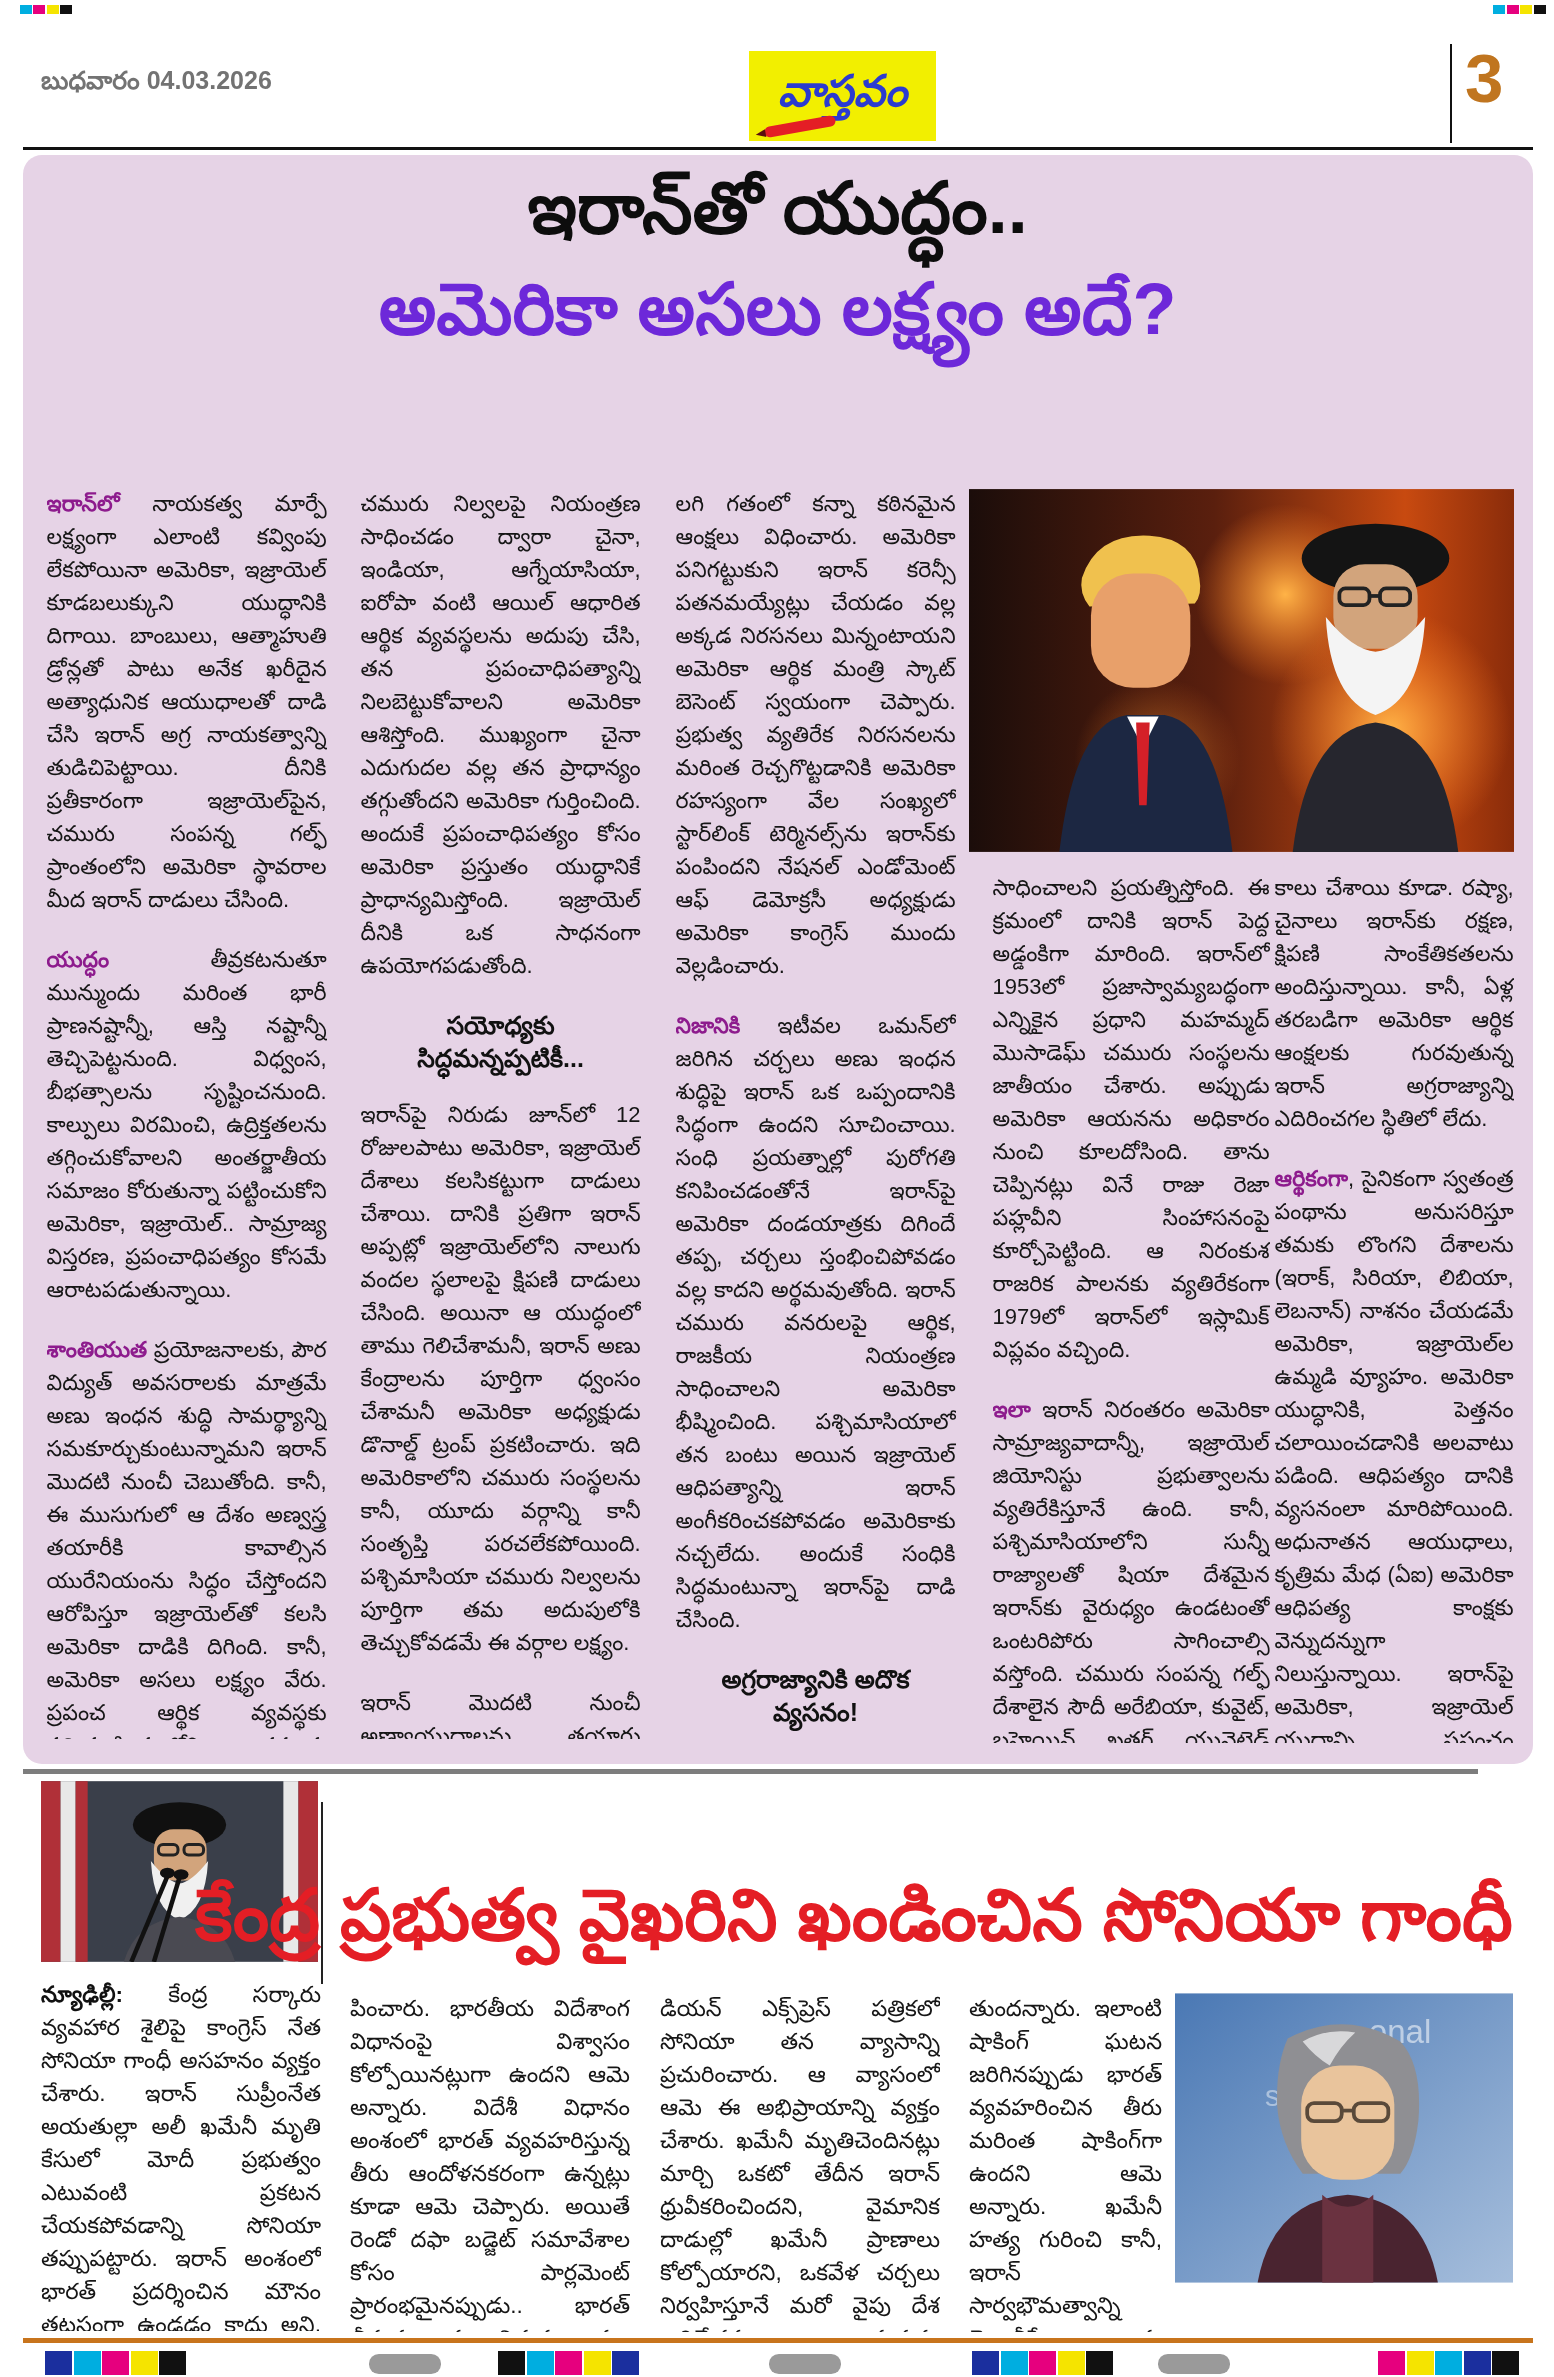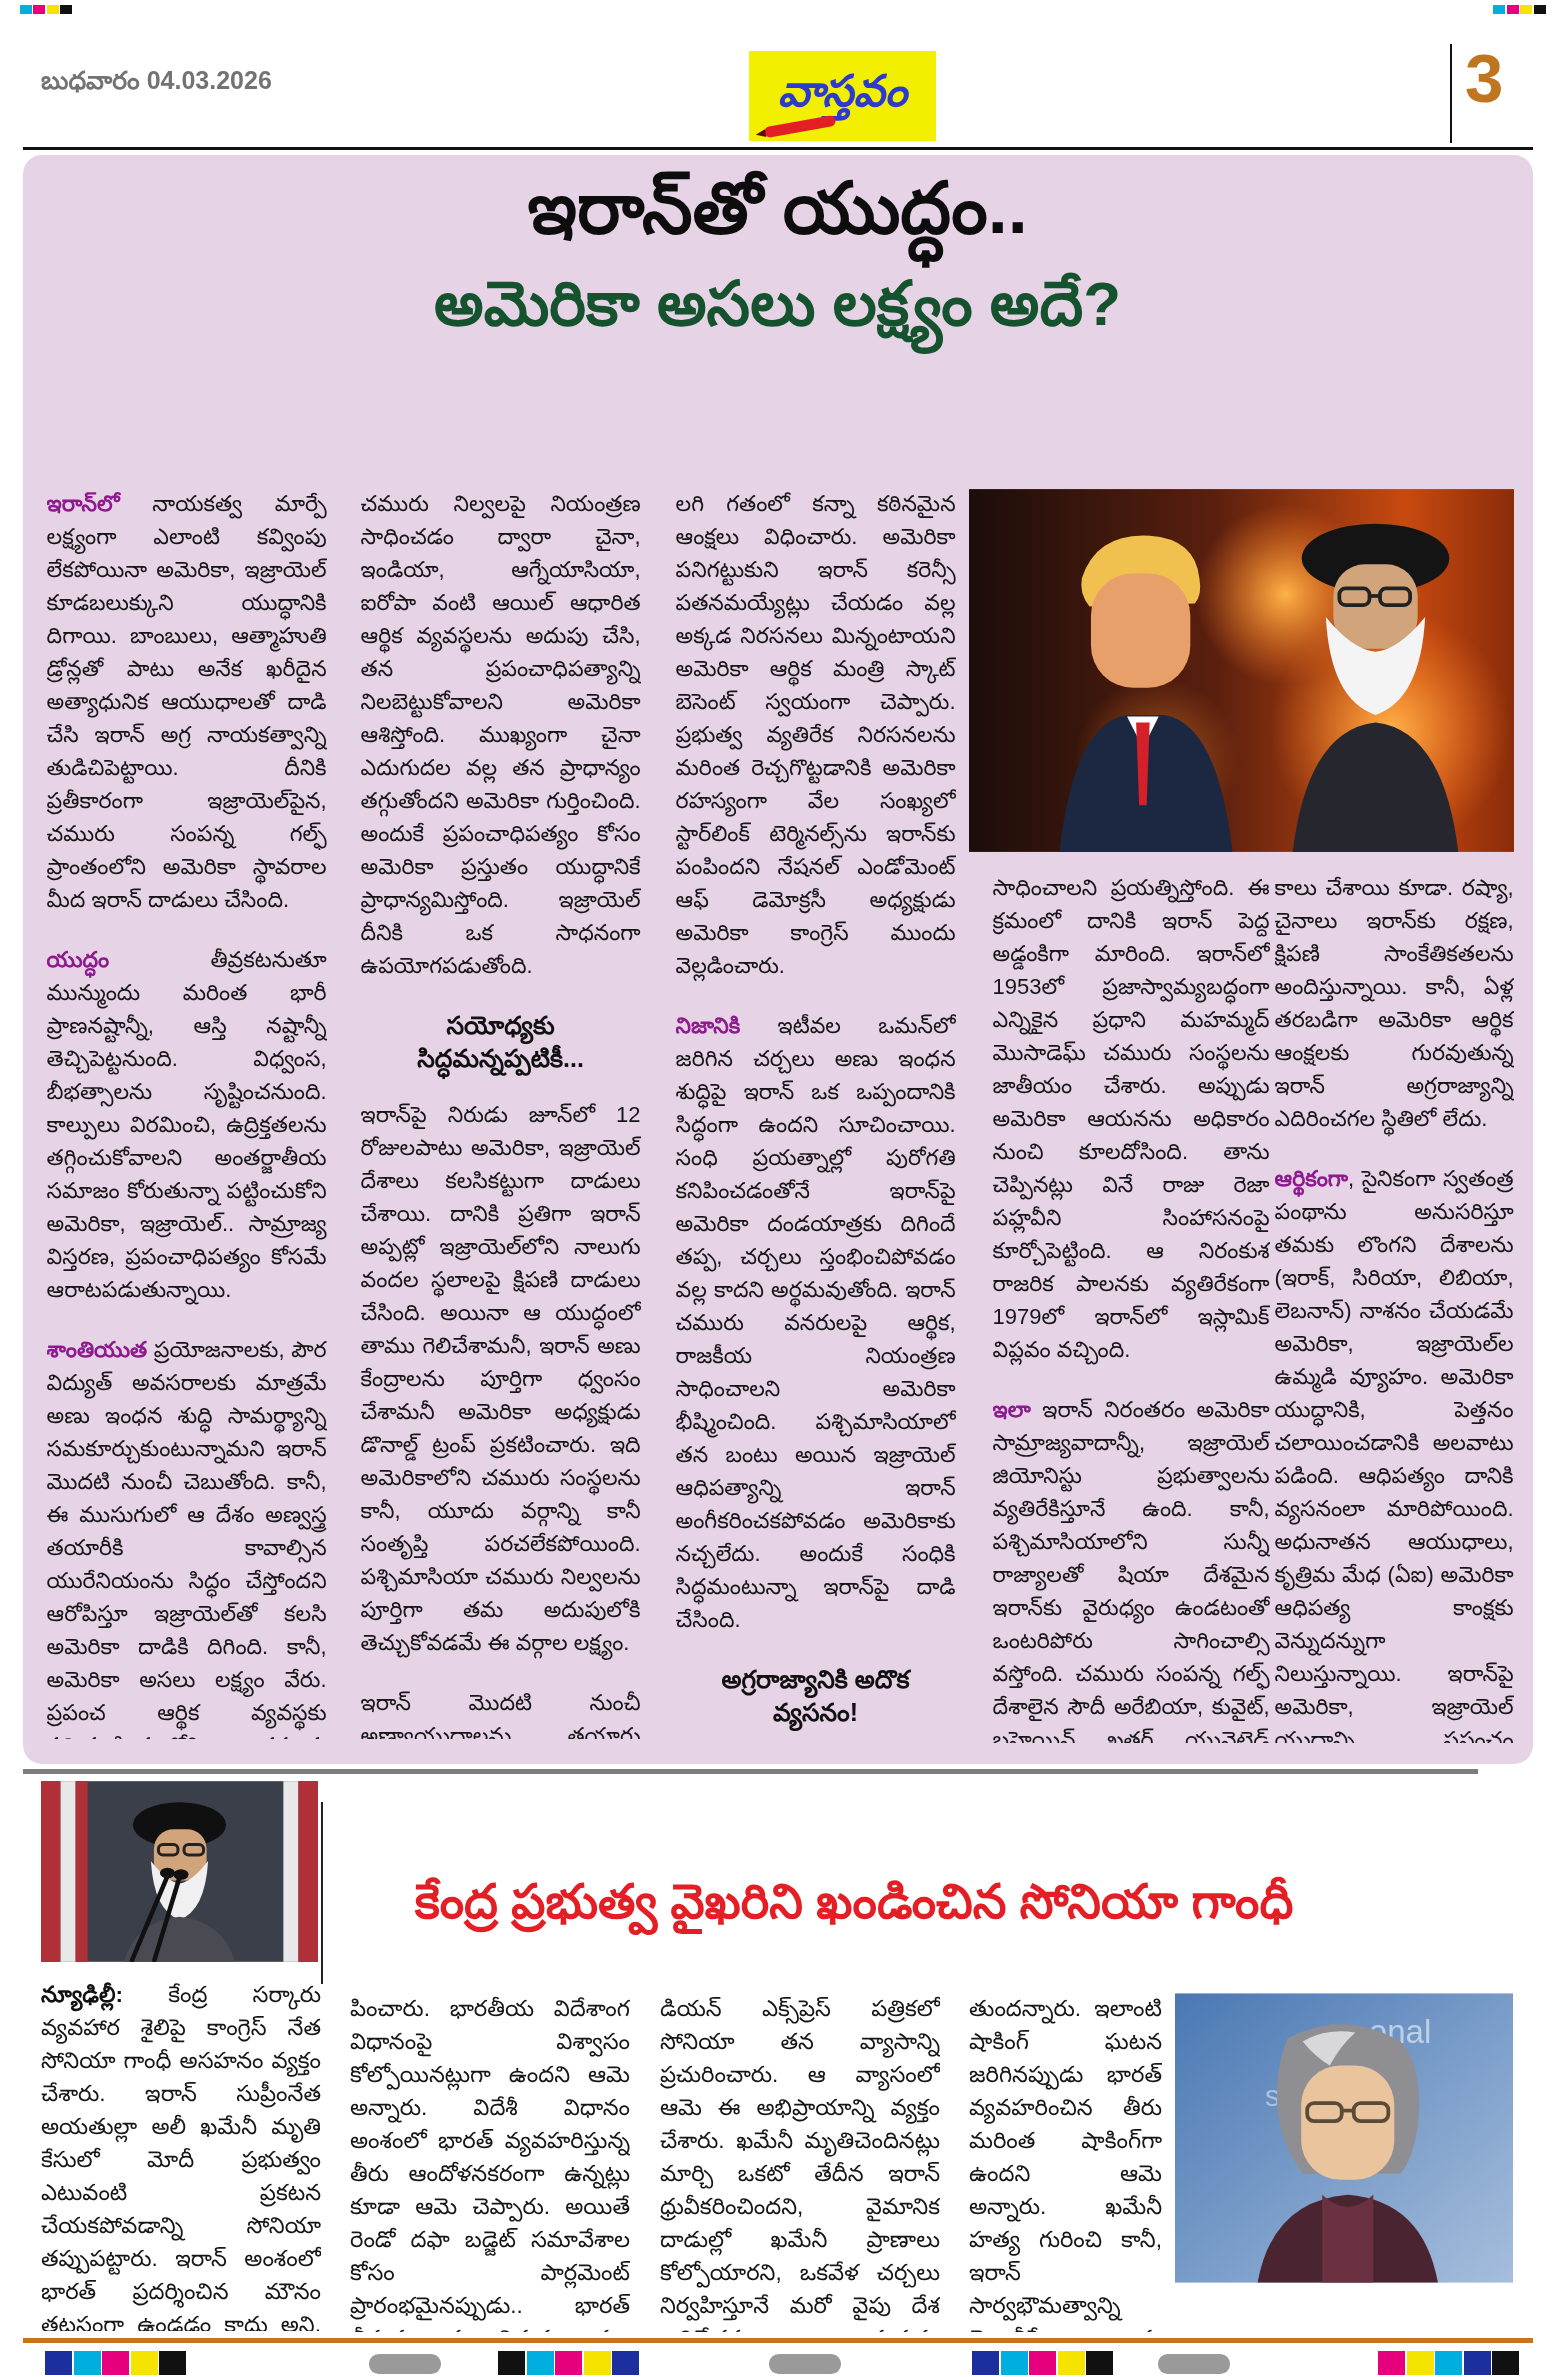--- a/index.html
+++ b/index.html
@@ -25,42 +25,42 @@
   .pageno-divider { position:absolute; left:1450px; top:44px; width:2.3px; height:99px; background:#111; }
   .pageno { position:absolute; left:1465px; top:39px; width:68px; font-size:69px; font-weight:bold; color:#c0751f; }
   .header-rule { position:absolute; left:22.6px; top:147px; width:1510px; height:3px; background:#111; }
 
   
   .main-block { position:absolute; left:22.6px; top:155px; width:1510px; height:1609px;
                 background:#e6d3e6; border-radius:19px; }
   .hl1 { position:absolute; left:0; top:12px; width:100%; text-align:center;
          font-size:72px; font-weight:800; color:#0d0d0d; }
   .hl2 { position:absolute; left:0; top:113px; width:100%; text-align:center;
-         font-size:62px; font-weight:800; color:#14532d; }
+         font-size:72px; font-weight:800; color:#6d28d9; }
 
   .col { position:absolute; font-size:22px; line-height:33px; overflow:hidden; }
   .col p { margin:0 0 27px; text-align:justify; }
   .c1 { left:24px;  top:332px; width:280px; height:1252px; }
   .c2 { left:338px; top:332px; width:280px; height:1252px; }
   .c3 { left:653px; top:332px; width:280px; height:1252px; }
   .c4 { left:970px; top:716px; width:277px; height:872px; }
   .c5 { left:1252px; top:716px; width:239px; height:872px; }
   .lead { color:#8d1b8d; font-weight:bold; }
   .subhead { font-weight:bold; font-size:25px; text-align:center; margin:3px 0 22.6px; color:#111; }
 
   .photo1 { position:absolute; left:946px; top:334px; width:545px; height:363px; overflow:hidden; }
 
   
   .sep-rule { position:absolute; left:22.6px; top:1769px; width:1455px; height:5.3px; background:#7d7d7d; }
   .photo2 { position:absolute; left:41px; top:1781px; width:277px; height:181px; overflow:hidden; }
   .vdiv   { position:absolute; left:321px; top:1802px; width:2.3px; height:182px; background:#222; }
   .hl-red1 { position:absolute; left:323px; top:1796px; width:1196px; text-align:center;
              font-size:59px; font-weight:800; color:#e41e25; }
   .hl-red2 { position:absolute; left:181px; top:1874px; width:1346px; text-align:center;
-             font-size:48px; font-weight:800; color:#e41e25; }
+             font-size:72px; font-weight:800; color:#e41e25; }
   .bcol { position:absolute; font-size:22.6px; line-height:33px; overflow:hidden; }
   .bcol p { margin:0; text-align:justify; }
   .ba { left:41px;  top:1978px; width:280px; height:353px; }
   .bb { left:350px; top:1992px; width:280px; height:340px; }
   .bc { left:660px; top:1992px; width:280px; height:340px; }
   .bd { left:969px; top:1992px; width:193px; height:340px; }
   .dateline { font-weight:bold; color:#111; }
   .photo3 { position:absolute; left:1175px; top:1993px; width:338px; height:290px; overflow:hidden; }
 
   

